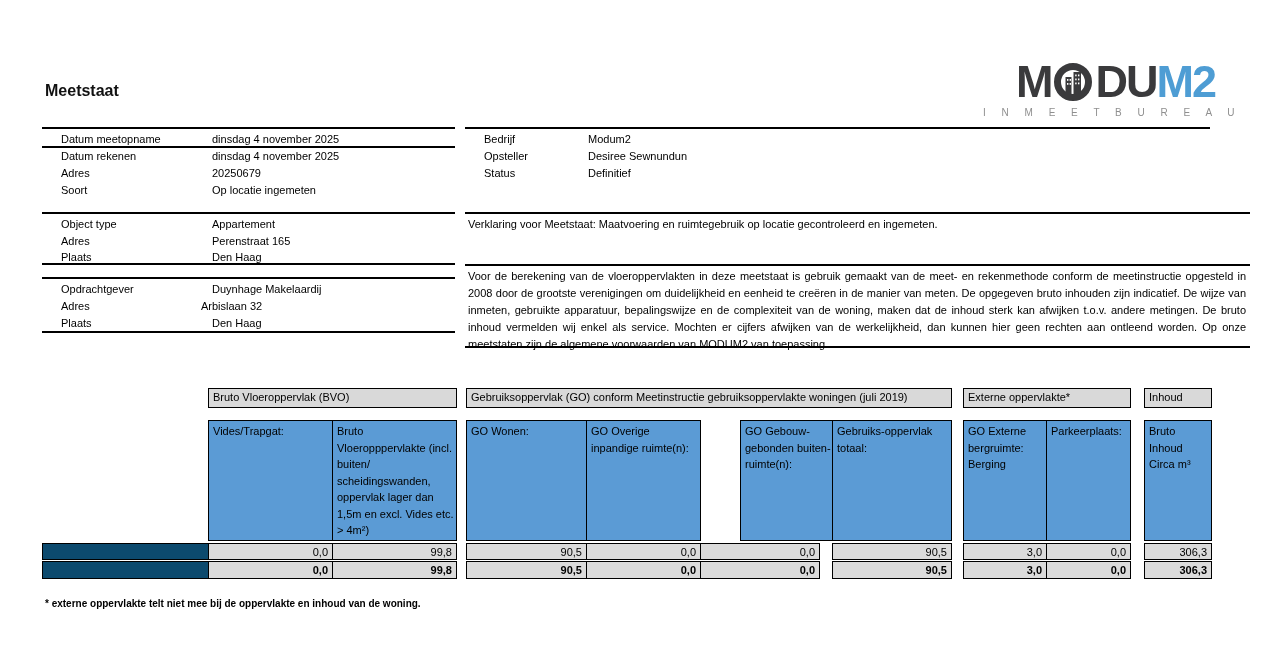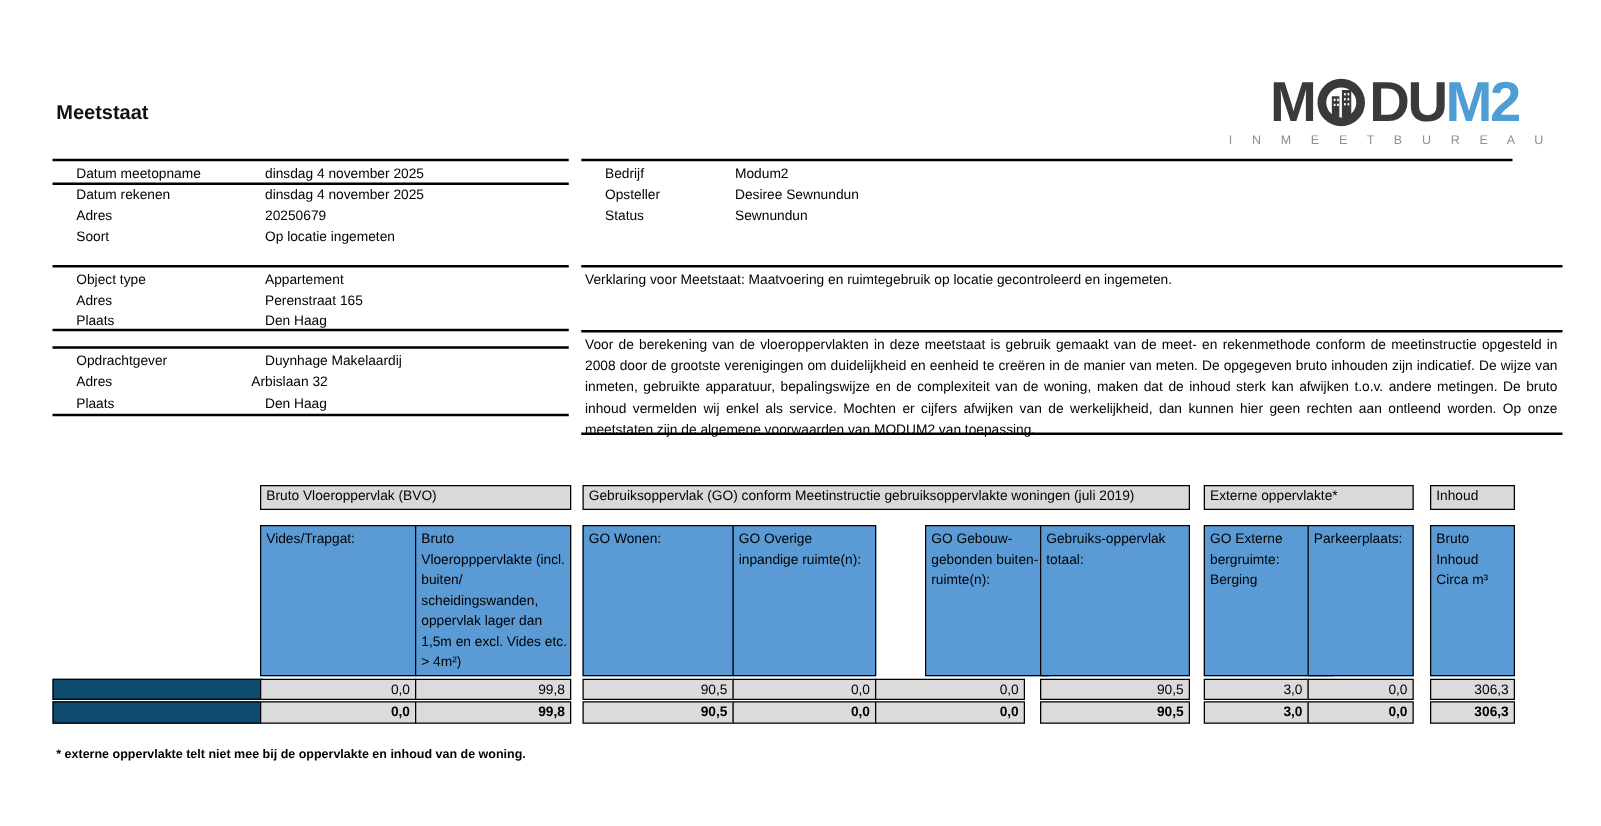--- a/index.html
+++ b/index.html
@@ -97,21 +97,21 @@
   <div class="irow" style="left:468px;top:131px;width:400px">
     <span class="ilabel">Bedrijf</span>
     <span class="ivalue" style="left:120px">Modum2</span>
   </div>
   <div class="irow" style="left:468px;top:148px;width:400px">
     <span class="ilabel">Opsteller</span>
     <span class="ivalue" style="left:120px">Desiree Sewnundun</span>
   </div>
   <div class="irow" style="left:468px;top:165px;width:400px">
     <span class="ilabel">Status</span>
-    <span class="ivalue" style="left:120px">Sewnundun</span>
+    <span class="ivalue" style="left:120px">Definitief</span>
   </div>
 
   <div class="irow" style="left:45px;top:216px;width:410px">
     <span class="ilabel">Object type</span>
     <span class="ivalue" style="left:167px">Appartement</span>
   </div>
   <div class="irow" style="left:45px;top:233px;width:410px">
     <span class="ilabel">Adres</span>
     <span class="ivalue" style="left:167px">Perenstraat 165</span>
   </div>

